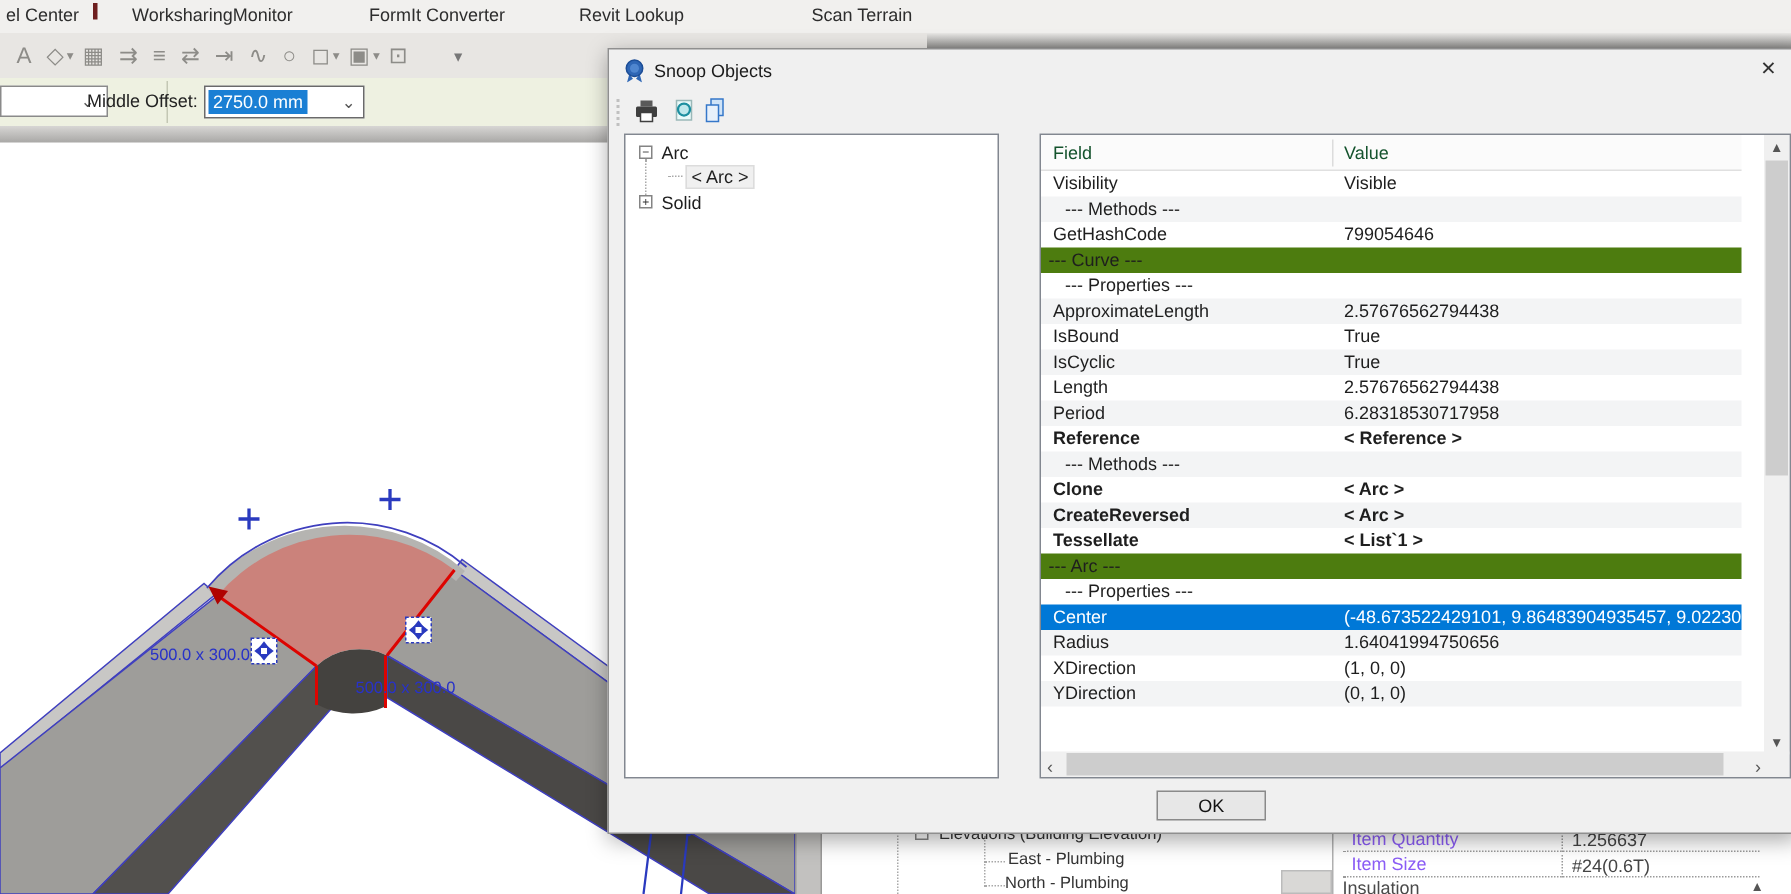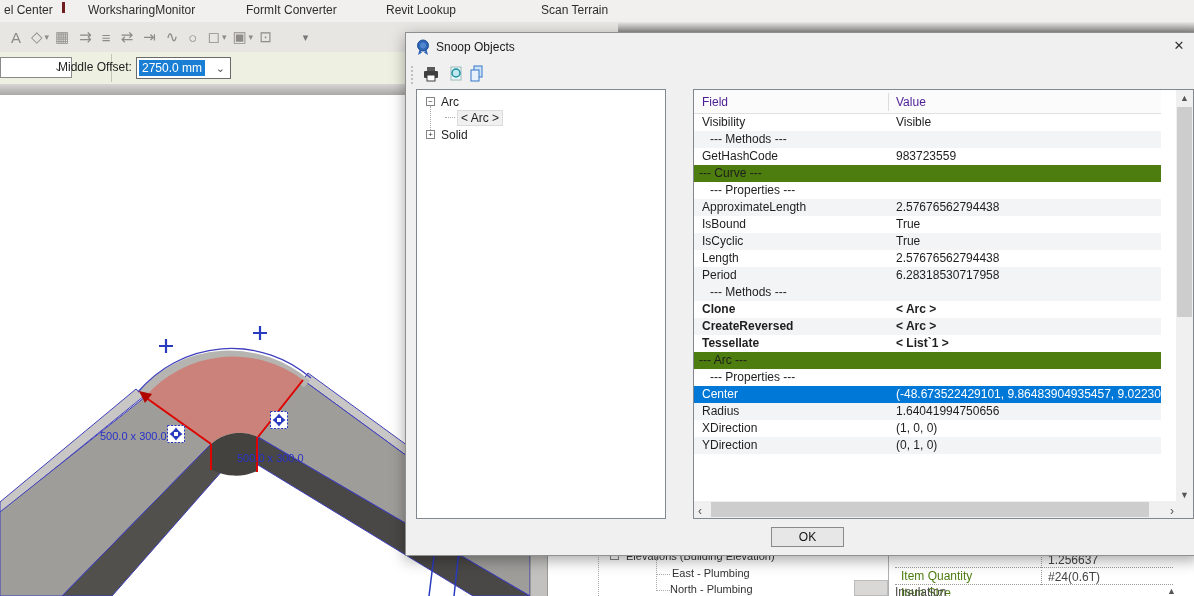--- a/index.html
+++ b/index.html
@@ -19,21 +19,21 @@
   .rcollapse { margin-left:26px; font-size:11px; color:#777; }
   #ribbon-edge { left:618px; top:22px; width:576px; height:10px; z-index:3;
     background:linear-gradient(#e9e8e6,#8e8d8b); }
 
   #optionsbar { left:0; top:52px; width:620px; height:32px; background:#eef1e1; z-index:3; }
   #type-combo { position:absolute; left:0; top:5px; width:72px; height:21px; background:#fff;
     border:1px solid #8a8a8a; }
   #type-combo .carrow { position:absolute; right:8px; top:3px; font-size:11px; color:#555; }
   #opt-sep { position:absolute; left:111px; top:2px; width:1px; height:28px; background:#c3c7b4; }
   #mo-label { position:absolute; left:58px; top:8px; font-size:12px; color:#222; white-space:nowrap; }
-  #mo-box { position:absolute; left:136px; top:5px; width:95px; height:22px; background:#fff;
+  #mo-box { position:absolute; left:136px; top:5px; width:107px; height:22px; background:#fff;
     border:1px solid #6a6a6a; }
   #mo-box .sel { position:absolute; left:2px; top:2px; height:16px; background:#1a7fd4; color:#fff;
     font-size:12px; padding:1px 3px 0 3px; white-space:nowrap; }
   #mo-box .carrow { position:absolute; right:5px; top:4px; font-size:11px; color:#555; }
 
   #view-divider { left:0; top:84px; width:1194px; height:11px; z-index:3;
     background:linear-gradient(#d7d6d4,#a9a8a6); }
 
   
   #viewport { left:0; top:95px; width:530px; height:501px; background:#fff; z-index:1; }
@@ -45,21 +45,21 @@
   #browser { left:548px; top:95px; width:340px; height:501px; background:#fff; z-index:2; }
   .bt-item { position:absolute; font-size:11px; color:#333; white-space:nowrap; }
   .dotv { position:absolute; border-left:1px dotted #a9a9a9; }
   .doth { position:absolute; border-top:1px dotted #a9a9a9; }
   .expbox { position:absolute; width:9px; height:9px; border:1px solid #848484; background:#fff;
     font-size:8px; line-height:7px; text-align:center; color:#333; }
 
   #props { left:888px; top:95px; width:306px; height:501px; background:#fff;
     border-left:1px solid #b0b0b0; z-index:2; }
   .prow { position:absolute; left:6px; width:278px; height:17px; border-bottom:1px dotted #9a9a9a; }
-  .plabel { position:absolute; left:6px; top:18px; font-size:12px; color:#4d7c0f; white-space:nowrap; }
+  .plabel { position:absolute; left:6px; top:1px; font-size:12px; color:#8b5cf6; white-space:nowrap; }
   .pvalue { position:absolute; left:146px; top:2px; font-size:12px; color:#444; white-space:nowrap;
     border-left:1px dotted #9a9a9a; padding-left:6px; height:15px; }
   #prop-partial { position:absolute; left:6px; top:490px; font-size:12px; color:#4a4a4a; }
   #props .scroll-up { position:absolute; right:18px; top:491px; font-size:9px; color:#555; }
   #gray-box { left:854px; top:580px; width:34px; height:16px; background:#d9d8d6;
     border:1px solid #bbb; z-index:2; }
 
   
   #dialog { left:405px; top:32px; width:794px; height:524px; background:#f0f0f0;
     border:1px solid #8f8f8f; box-shadow:0 4px 14px rgba(0,0,0,.35); z-index:5; }
@@ -72,21 +72,21 @@
   .tb-icon { position:absolute; top:4px; }
 
   .panel { position:absolute; background:#fff; border:1px solid #828790; }
   #tree-panel { left:10px; top:56px; width:250px; height:430px; }
   .tree-row { position:absolute; font-size:12px; color:#1e1e1e; white-space:nowrap; }
   .tree-sel { background:#f0f0f0; border:1px solid #dcdcdc; padding:0 3px; }
 
   #list-panel { left:287px; top:56px; width:501px; height:430px; overflow:hidden; }
   #lheader { position:absolute; left:0; top:0; width:467px; height:24px; background:#fbfbfb;
     border-bottom:1px solid #e0e0e0; }
-  #lheader span { position:absolute; top:5px; font-size:12px; color:#4c1d95; }
+  #lheader span { position:absolute; top:5px; font-size:12px; color:#14532d; }
   #lheader .hdiv { position:absolute; left:194px; top:3px; width:1px; height:18px; background:#dcdcdc; }
   #lrows { position:absolute; left:0; top:24px; width:467px; }
   .trow { position:relative; width:467px; height:17px; font-size:12px; color:#1e1e1e;
     white-space:nowrap; }
   .trow .tf { position:absolute; left:8px; top:1px; }
   .trow .tv { position:absolute; left:202px; top:1px; }
   .r-even { background:#f3f4f5; }
   .r-sep .tf { left:16px; }
   .r-cyan { background:#4d7c0f; }
   .r-cyan .tf { left:5px; }
@@ -272,21 +272,21 @@
       <div class="trow">
           <span class="tf">Visibility</span>
           <span class="tv">Visible</span>
         </div>
       <div class="trow r-sep r-even">
           <span class="tf">--- Methods ---</span>
           <span class="tv"></span>
         </div>
       <div class="trow">
           <span class="tf">GetHashCode</span>
-          <span class="tv">983723559</span>
+          <span class="tv">799054646</span>
         </div>
       <div class="trow r-cyan">
           <span class="tf">--- Curve ---</span>
           <span class="tv"></span>
         </div>
       <div class="trow r-sep">
           <span class="tf">--- Properties ---</span>
           <span class="tv"></span>
         </div>
       <div class="trow r-even">
@@ -301,20 +301,24 @@
           <span class="tf">IsCyclic</span>
           <span class="tv">True</span>
         </div>
       <div class="trow">
           <span class="tf">Length</span>
           <span class="tv">2.57676562794438</span>
         </div>
       <div class="trow r-even">
           <span class="tf">Period</span>
           <span class="tv">6.28318530717958</span>
+        </div>
+      <div class="trow r-bold">
+          <span class="tf">Reference</span>
+          <span class="tv">&lt; Reference &gt;</span>
         </div>
       <div class="trow r-sep r-even">
           <span class="tf">--- Methods ---</span>
           <span class="tv"></span>
         </div>
       <div class="trow r-bold">
           <span class="tf">Clone</span>
           <span class="tv">&lt; Arc &gt;</span>
         </div>
       <div class="trow r-bold r-even">

